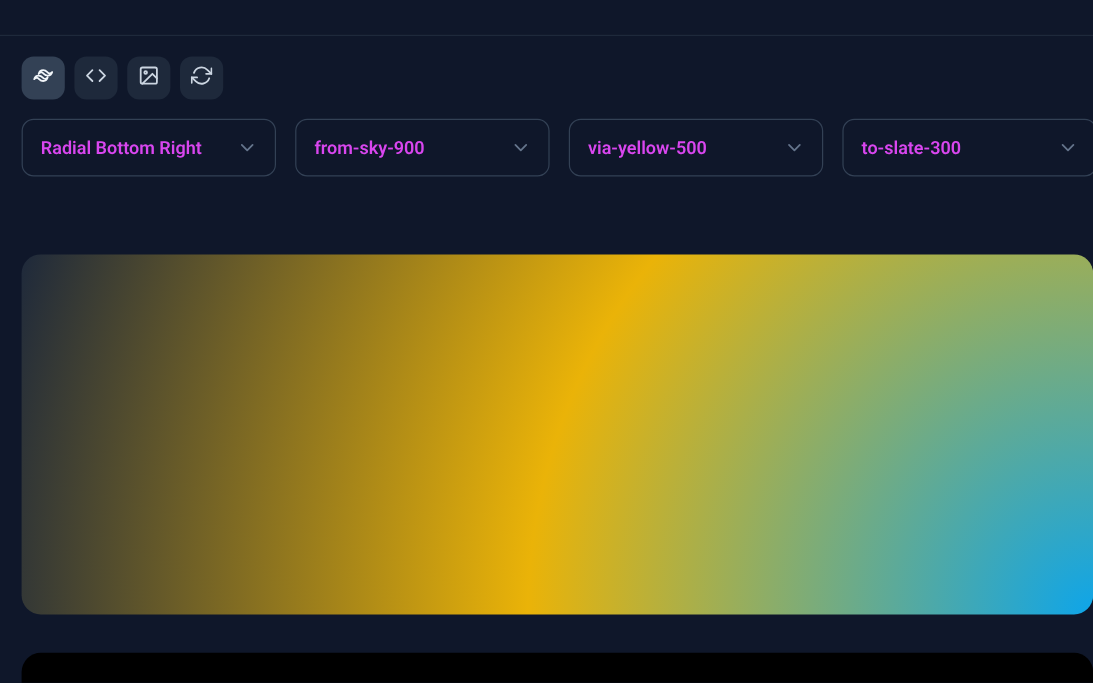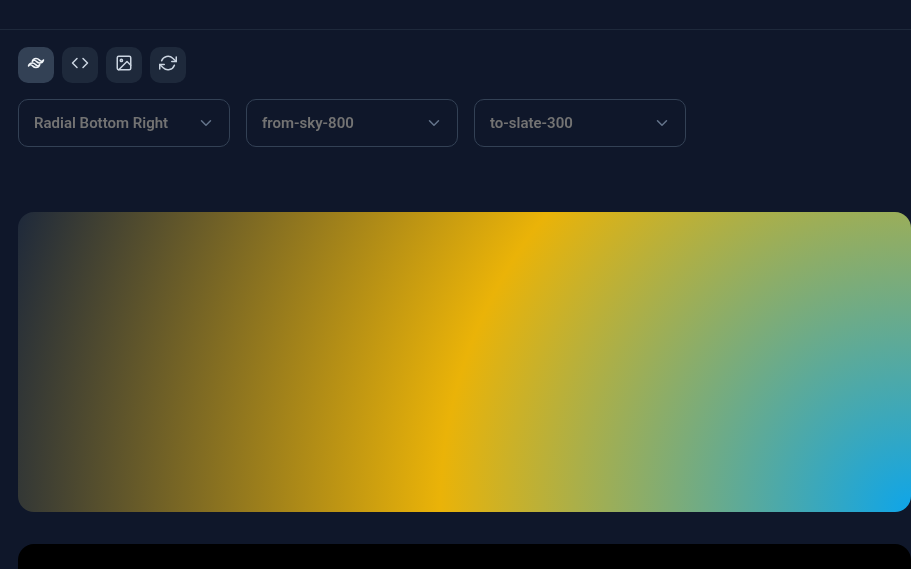--- a/index.html
+++ b/index.html
@@ -63,21 +63,21 @@
       flex: 0 0 212px;
       height: 48px;
       border: 1px solid #334155;
       border-radius: 10px;
       background: transparent;
       display: flex;
       align-items: center;
       justify-content: space-between;
       padding: 0 14px 0 15px;
       cursor: pointer;
-      color: #737373;
+      color: #d946ef;
       font-size: 15px;
       font-weight: 600;
     }
     .select .chev {
       color: #64748b;
       display: flex;
       align-items: center;
     }
     .select .chev svg {
       width: 18px;
@@ -154,28 +154,36 @@
     <div class="select">
       <span>Radial Bottom Right</span>
       <span class="chev">
         <svg viewBox="0 0 24 24">
             <polyline points="6 9 12 15 18 9"></polyline>
           </svg>
       </span>
     </div>
 
     <div class="select">
-      <span>from-sky-800</span>
+      <span>from-sky-900</span>
       <span class="chev">
         <svg viewBox="0 0 24 24">
             <polyline points="6 9 12 15 18 9"></polyline>
           </svg>
       </span>
     </div>
 
+    <div class="select">
+      <span>via-yellow-500</span>
+      <span class="chev">
+        <svg viewBox="0 0 24 24">
+            <polyline points="6 9 12 15 18 9"></polyline>
+          </svg>
+      </span>
+    </div>
 
     <div class="select">
       <span>to-slate-300</span>
       <span class="chev">
         <svg viewBox="0 0 24 24">
             <polyline points="6 9 12 15 18 9"></polyline>
           </svg>
       </span>
     </div>
 

